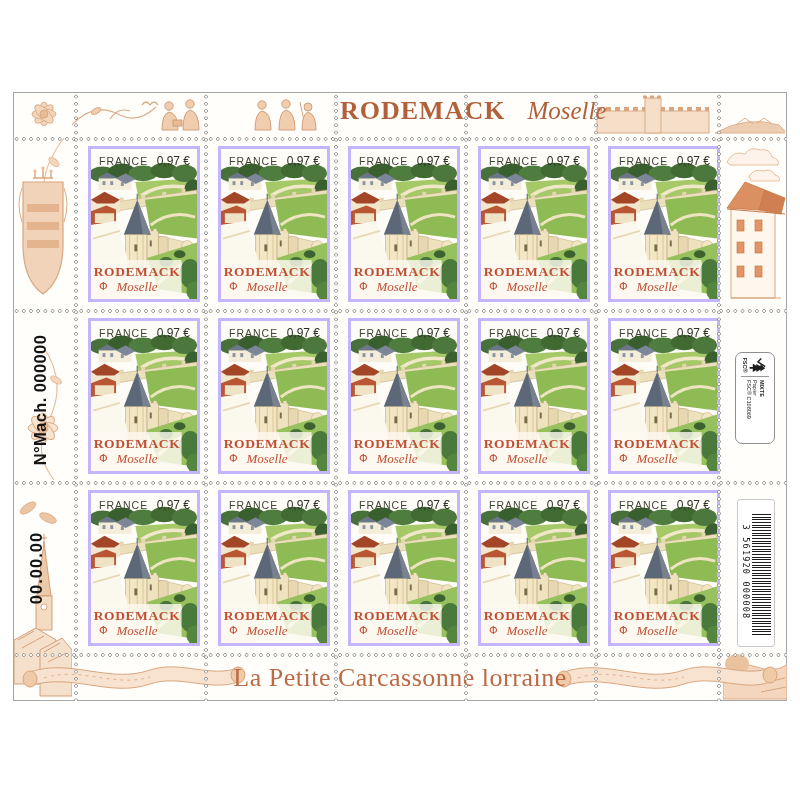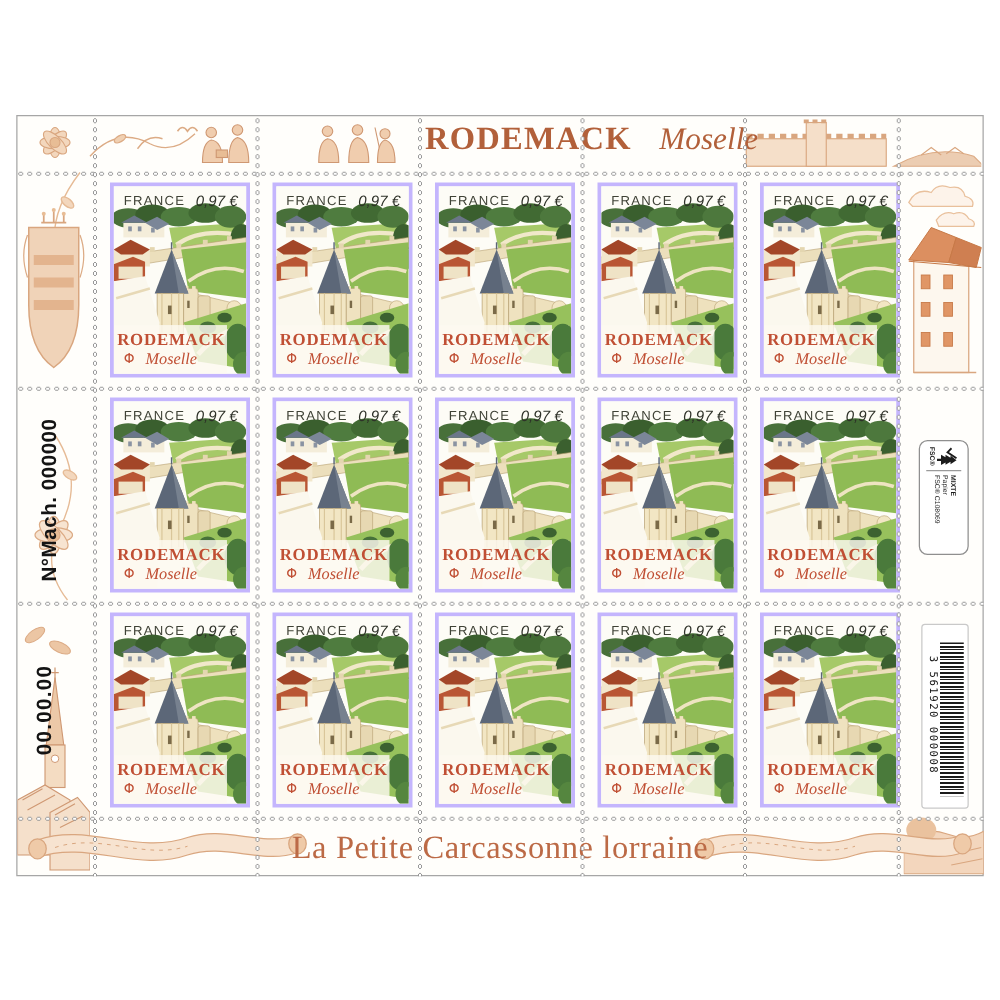--- a/index.html
+++ b/index.html
@@ -56,21 +56,21 @@
   .perf-v { position:absolute; top:93px; height:608px; width:8px; z-index:30; pointer-events:none;
             background-image:radial-gradient(circle at 4px 3.6px, #ffffff 0 1.15px, #989898 1.15px 1.95px, transparent 1.95px);
             background-size:8px 7.2px; background-repeat:repeat-y; }
 
   
   #stamp-grid { position:absolute; inset:0; z-index:5; }
   .stamp { position:absolute; width:112px; height:156px; background:#fffef9;
            border:3px solid #c4b5fd; box-sizing:border-box; overflow:hidden; }
   .s-art { position:absolute; left:0; top:0; width:100%; height:100%; }
   .s-country { position:absolute; top:6px; left:8px; font-size:10.5px; letter-spacing:1px; color:#3f4236; }
-  .s-value   { position:absolute; top:5px; right:7px; font-size:12px; color:#2e3128;font-style:italic; }
+  .s-value   { position:absolute; top:5px; right:7px; font-size:12px; color:#2e3128; }
   .s-name    { position:absolute; top:115px; left:0; right:14px; text-align:center;
                font-family:"Liberation Serif", serif; font-weight:bold; font-size:13.5px;
                letter-spacing:0.6px; color:#c04f34; }
   .s-region  { position:absolute; top:130px; left:0; right:14px; text-align:center;
                font-family:"Liberation Serif", serif; font-style:italic; font-size:13px; color:#c04f34; }
   .s-phi     { position:absolute; top:131px; left:8px; font-size:11px; color:#c04f34;
                font-family:"DejaVu Sans", sans-serif; }
 </style>
 </head>
 <body>

